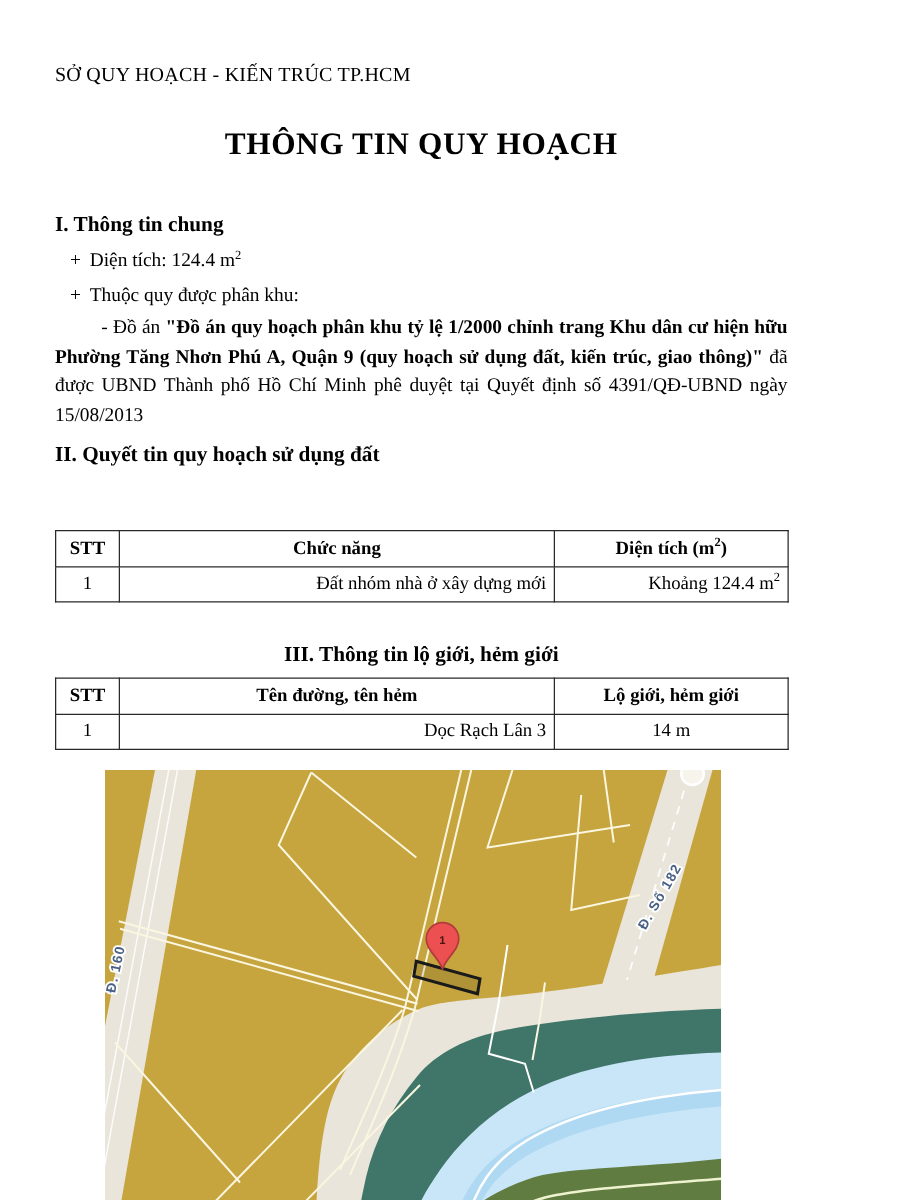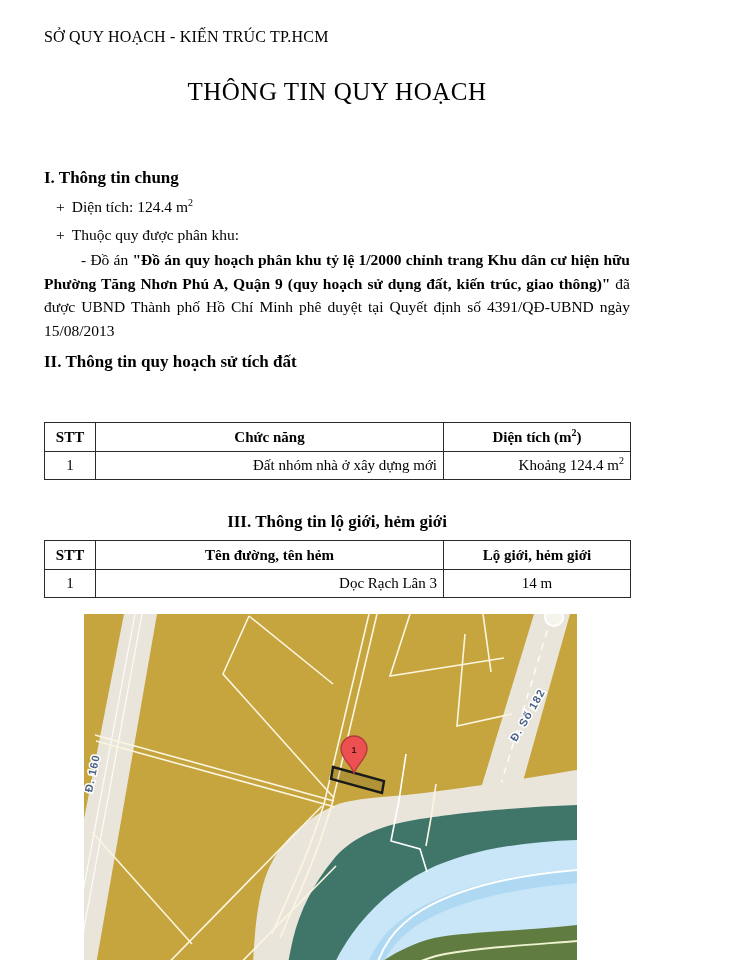--- a/index.html
+++ b/index.html
@@ -1,28 +1,28 @@
 <!DOCTYPE html>
 <html><head>
 <meta charset="utf-8">
 <style>
   * { margin:0; padding:0; box-sizing:border-box; }
   html,body { width:732px; height:960px; background:#ffffff; overflow:hidden;
     font-family:"Liberation Serif","DejaVu Serif",serif; color:#000; }
-  .page { width:732px; height:684px; padding:28px 102px 0 44px; position:relative; }
+  .page { width:732px; height:684px; padding:52px 102px 0 44px; position:relative; }
 
   .doc-header { display:flex; justify-content:space-between; align-items:baseline;
     font-size:16px; }
   .doc-header .agency { letter-spacing:0.2px; }
 
-  .doc-title { text-align:center; font-size:25px; font-weight:normal; margin-top:32px;
+  .doc-title { text-align:center; font-size:25px; font-weight:bold; margin-top:32px;
     letter-spacing:0.5px; }
 
   .section-heading { font-size:17px; font-weight:bold; }
-  .sec1-heading { margin-top:62px; }
+  .sec1-heading { margin-top:40px; }
   .bullet-line { display:flex; font-size:15.5px; padding-left:12px; margin-top:10px; }
   .bullet-line .plus { margin-right:7px; }
   sup.sq { font-size:10px; vertical-align:super; line-height:0; }
 
   .project-para { font-size:15.5px; line-height:23.5px; text-align:justify;
     margin-top:4px; text-indent:37px; width:586px; }
   .project-para .bold { font-weight:bold; }
 
   .sec2-heading { margin-top:10px; }
   table { border-collapse:collapse; width:586px; table-layout:fixed; }
@@ -70,21 +70,21 @@
 
   <div class="bullet-line">
     <span class="plus">+</span>
     <span>Thuộc quy được phân khu:</span>
   </div>
 
   <div class="project-para">
     <span>- Đồ án </span><span class="bold">"Đồ án quy hoạch phân khu tỷ lệ 1/2000 chỉnh trang Khu dân cư hiện hữu Phường Tăng Nhơn Phú A, Quận 9 (quy hoạch sử dụng đất, kiến trúc, giao thông)"</span><span> đã được UBND Thành phố Hồ Chí Minh phê duyệt tại Quyết định số 4391/QĐ-UBND ngày 15/08/2013</span>
   </div>
 
-  <div class="section-heading sec2-heading">II. Thông tin quy hoạch sử tích đất</div>
+  <div class="section-heading sec2-heading">II. Quyết tin quy hoạch sử dụng đất</div>
 
   <table class="tbl2">
     <colgroup>
         <col class="c-stt">
         <col class="c-mid">
         <col class="c-last">
       </colgroup>
     <tbody>
         <tr>
       <th>STT</th>

